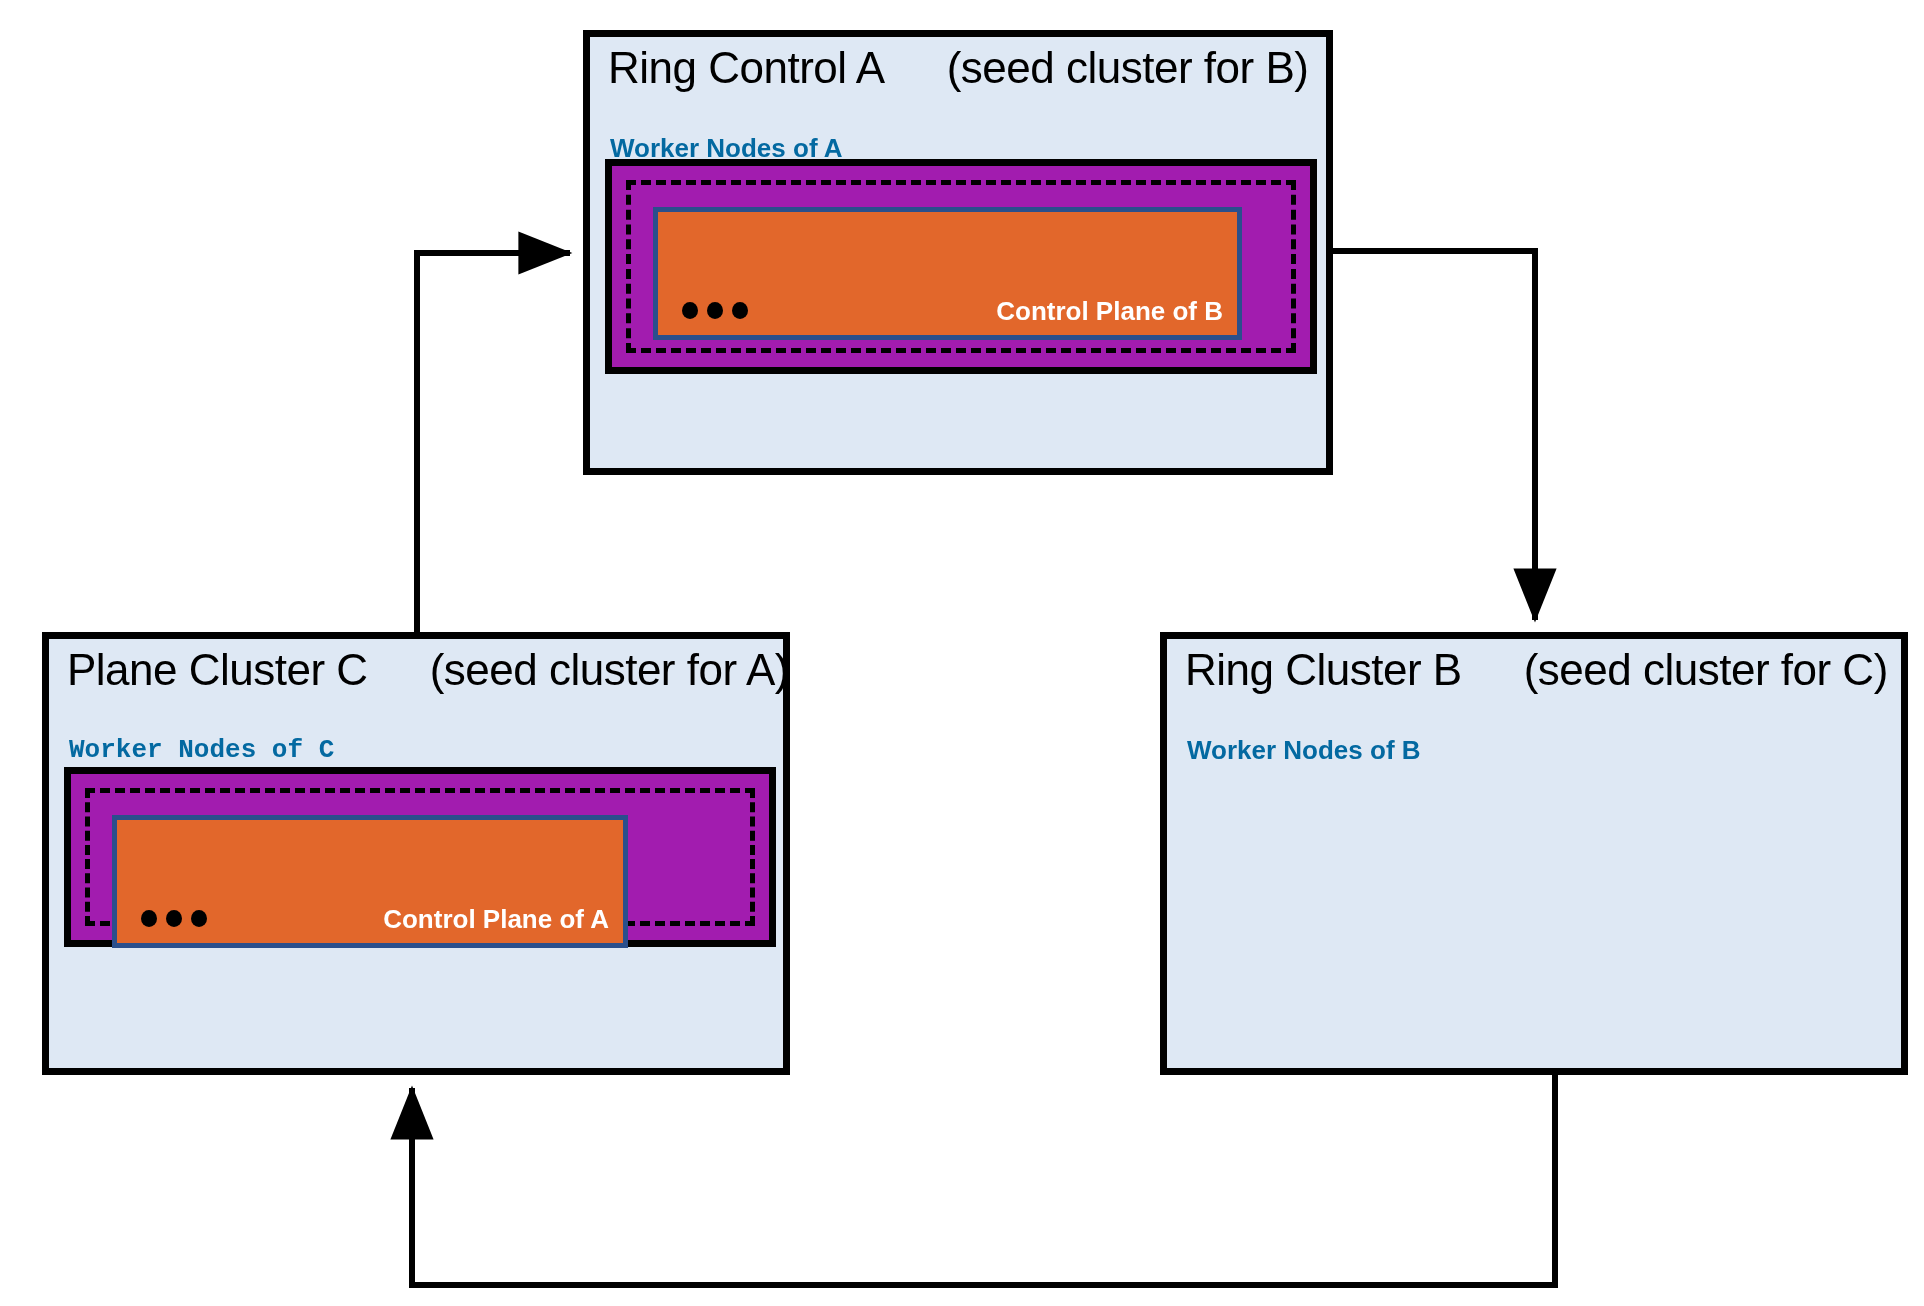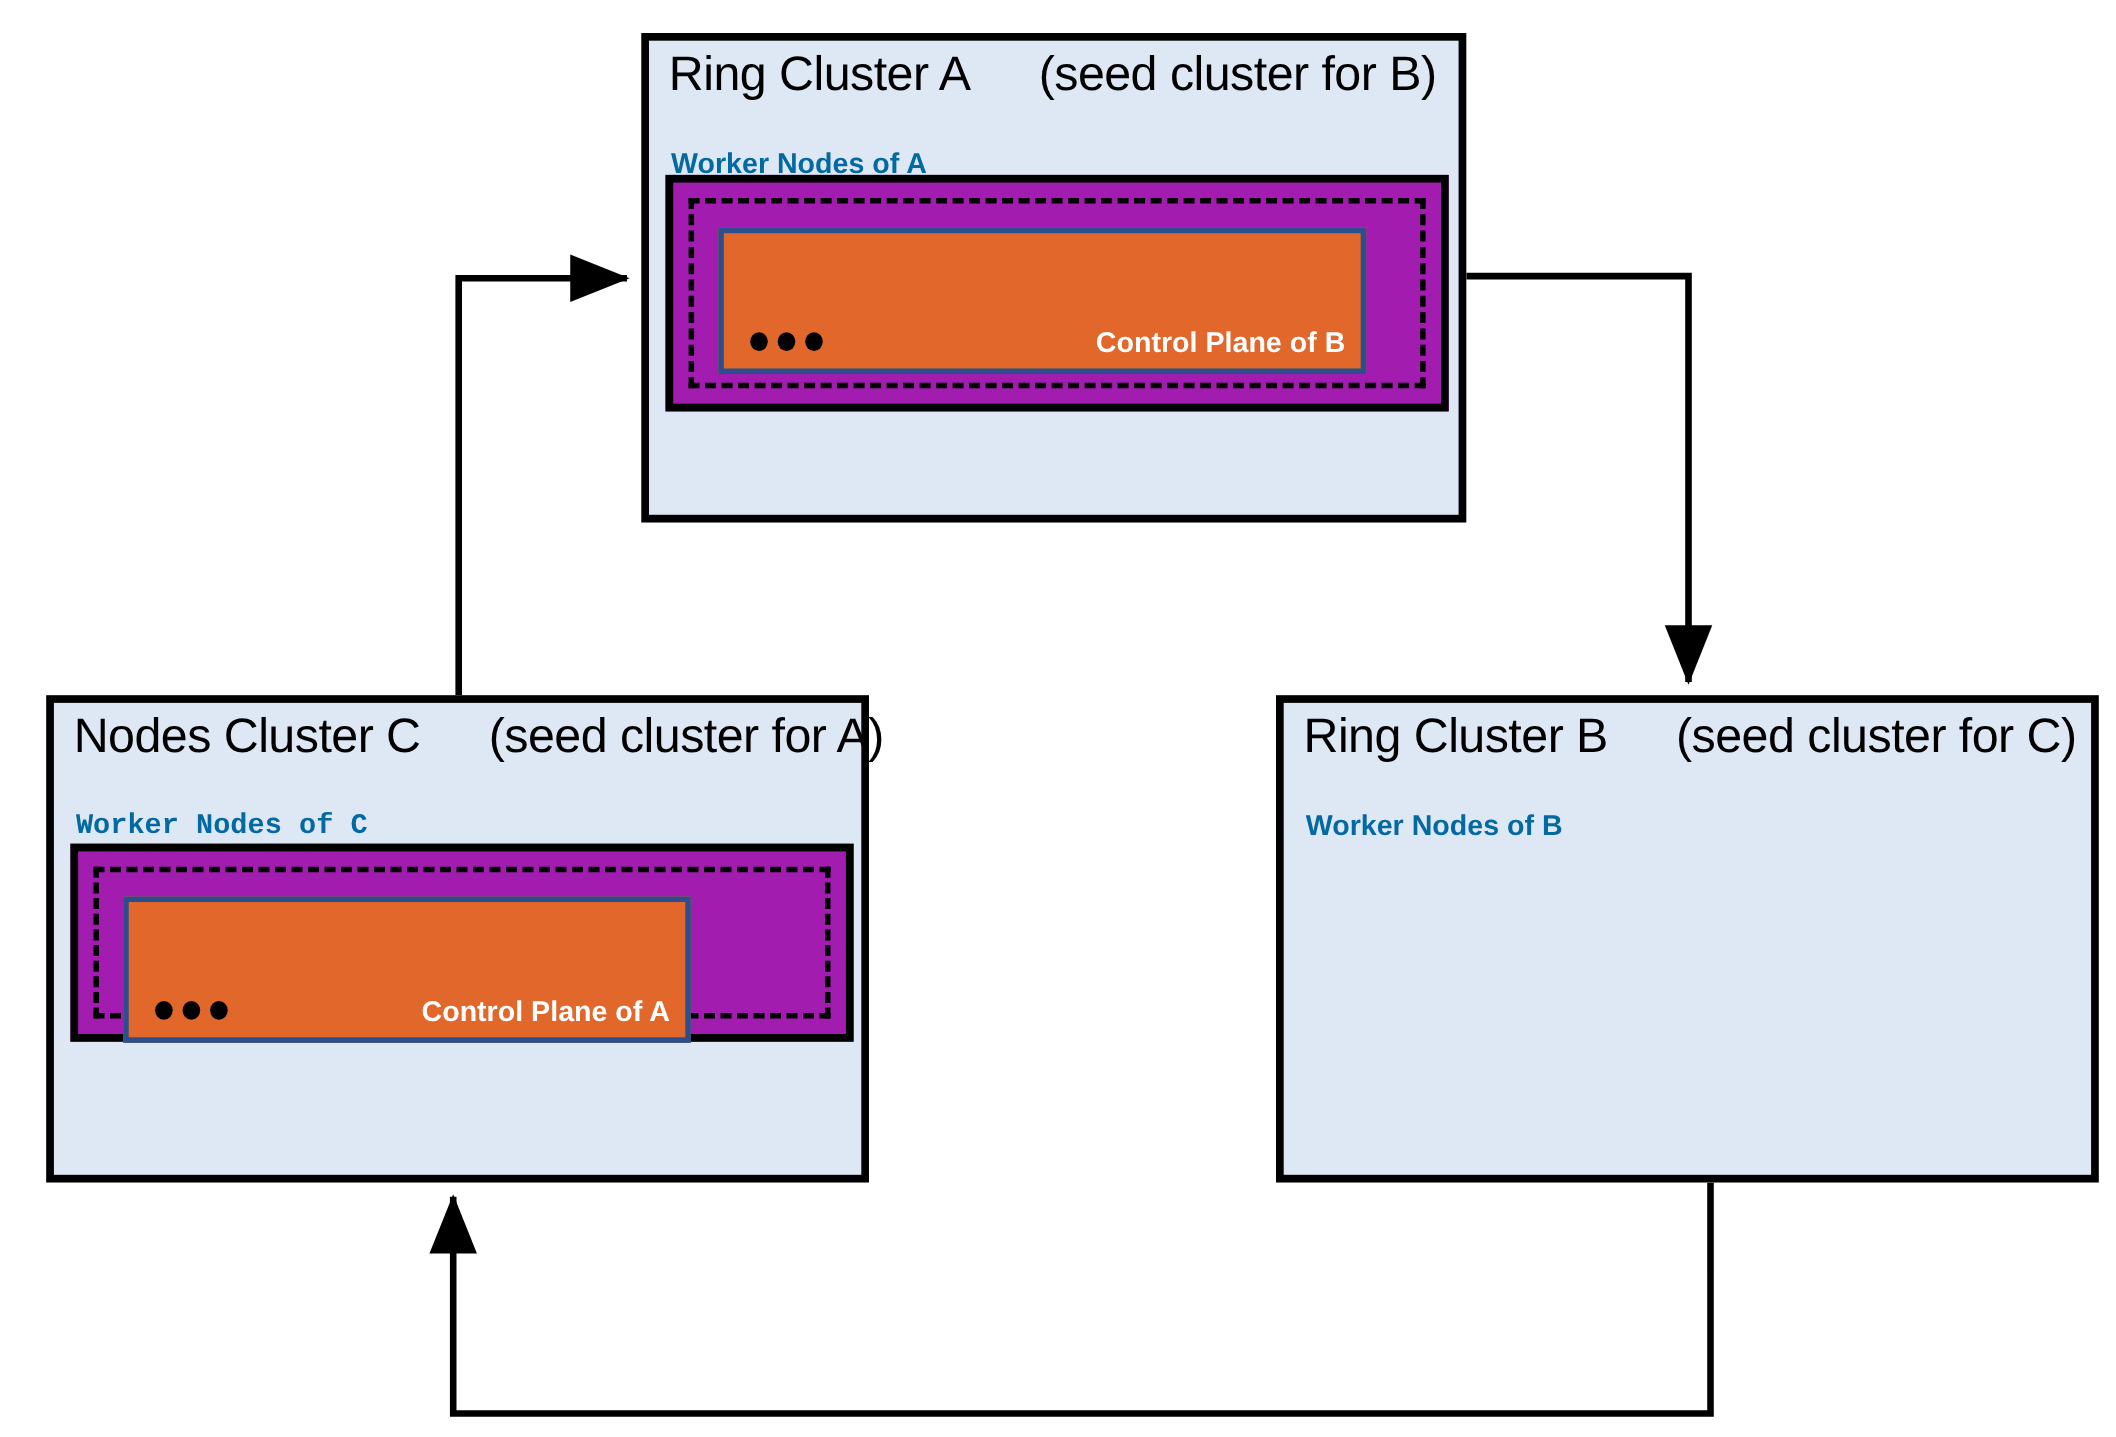--- a/index.html
+++ b/index.html
@@ -118,21 +118,21 @@
     <path d="M 417,632 L 417,253 L 570,253" fill="none" stroke="#000000" stroke-width="6" marker-end="url(#ah)"></path>
 
     <path d="M 1333,251 L 1535,251 L 1535,620" fill="none" stroke="#000000" stroke-width="6" marker-end="url(#ah)"></path>
 
     <path d="M 1555,1075 L 1555,1285 L 412,1285 L 412,1088" fill="none" stroke="#000000" stroke-width="6" marker-end="url(#ah)"></path>
   </svg>
 
   <div class="cluster" style="left:583px; top:30px; width:750px; height:445px;">
 
     <div class="cluster-title">
-      <span class="title-main">Ring Cluster A</span><span class="title-sub">(seed cluster for B)</span>
+      <span class="title-main">Ring Control A</span><span class="title-sub">(seed cluster for B)</span>
     </div>
 
     <div class="worker-label" style="top:96px;">Worker Nodes of A</div>
 
     <div class="worker-box" style="left:15px; top:122px; width:712px; height:215px;">
       <div class="dashed-box" style="left:14px; top:14px; right:14px; bottom:14px;"></div>
 
       <div class="control-plane" style="left:41px; top:41px; width:589px; height:133px;">
         <div class="dots">
           <span></span>
@@ -140,21 +140,21 @@
           <span></span>
         </div>
         <div class="cp-label">Control Plane of B</div>
       </div>
     </div>
   </div>
 
   <div class="cluster" style="left:42px; top:632px; width:748px; height:443px;">
 
     <div class="cluster-title">
-      <span class="title-main">Nodes Cluster C</span><span class="title-sub">(seed cluster for A)</span>
+      <span class="title-main">Plane Cluster C</span><span class="title-sub">(seed cluster for A)</span>
     </div>
 
     <div class="worker-label" style="top:96px;font-family:Liberation Mono, monospace;">Worker Nodes of C</div>
 
     <div class="worker-box" style="left:15px; top:128px; width:712px; height:180px;">
       <div class="dashed-box" style="left:14px; top:14px; right:14px; bottom:14px;"></div>
 
       <div class="control-plane" style="left:41px; top:41px; width:516px; height:133px;">
         <div class="dots">
           <span></span>

